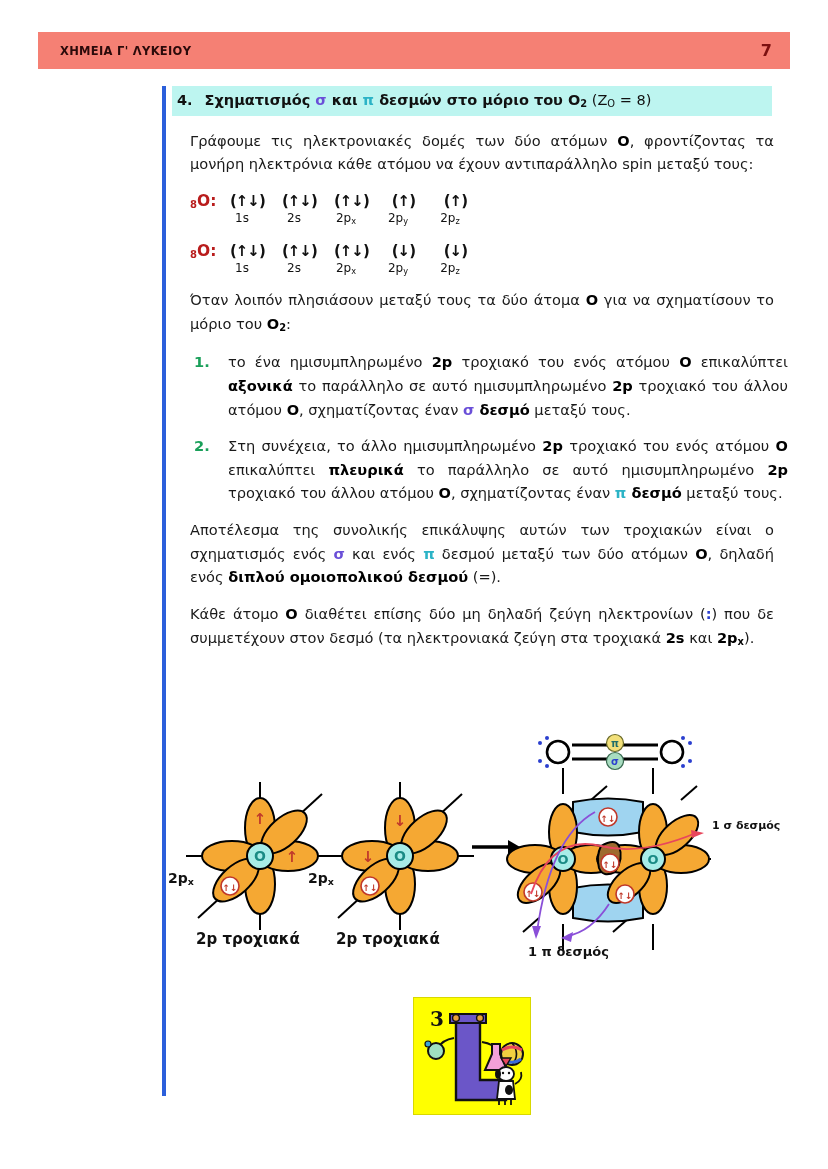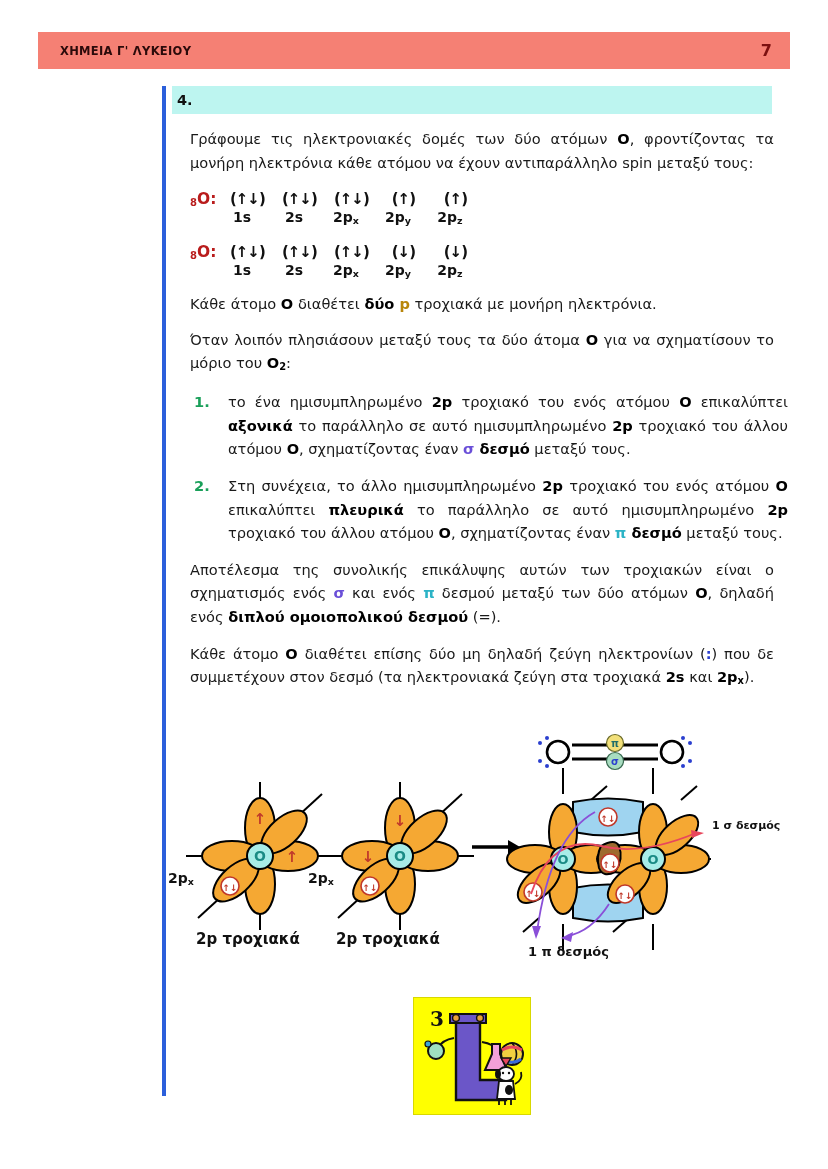--- a/index.html
+++ b/index.html
@@ -62,21 +62,21 @@
 
   
   .econf{margin:16px 0 0 18px;font-size:14.5px;color:#111;}
   .econf .line1{display:flex;align-items:baseline;}
   .econf .atom{color:#b91c1c;font-weight:bold;font-size:15.5px;margin-right:5px;}
   .econf .atom .z{font-size:10px;vertical-align:-.2em;}
   .orb-group{display:flex;}
   .orb-cell{width:52px;text-align:center;}
   .arrows{font-size:15px;font-weight:bold;letter-spacing:-1px;color:#111;}
   .labels{display:flex;margin-top:1px;margin-left:26px;}
-  .labels .orb-cell{font-weight:bold;font-size:14px;}
+  .labels .orb-cell{font-weight:normal;font-size:12px;}
 
   
   ol.steps{margin:14px 0 0 22px;padding:0;list-style:none;width:594px;}
   ol.steps li{
     position:relative;padding-left:34px;margin-bottom:13px;
     font-size:14.6px;line-height:1.62;color:#1a1a1a;text-align:justify;
   }
   ol.steps li .num{
     position:absolute;left:0;top:0;color:#1aa05a;font-weight:bold;
   }
@@ -103,20 +103,21 @@
   <div class="header-title">ΧΗΜΕΙΑ Γ' ΛΥΚΕΙΟΥ</div>
   <div class="header-page">7</div>
 </div>
 
 <div class="left-rule"></div>
 
 <div class="content">
 
   <div class="sec-title">
     <span class="sec-num">4.</span>
+    <span><span>Σχηματισμός </span><span class="sigma">σ</span><span> και </span><span class="pi">π</span><span> δεσμών στο μόριο του O</span><sub>2</sub><span class="zo"> (Z</span><sub class="zo">O</sub><span class="zo"> = 8)</span></span>
   </div>
 
   <p class="body"><span>Γράφουμε τις ηλεκτρονιακές δομές των δύο ατόμων </span><b>O</b><span>, φροντίζοντας τα μονήρη ηλεκτρόνια κάθε ατόμου να έχουν αντιπαράλληλο spin μεταξύ τους:</span></p>
 
   <div class="econf">
     <div class="line1">
       <span class="atom"><span class="z">8</span><span>O</span><span>:</span></span>
       <span class="orb-group">
         <span class="orb-cell arrows">(↑↓)</span>
         <span class="orb-cell arrows">(↑↓)</span>
@@ -147,21 +148,20 @@
     </div>
     <div class="labels">
       <span class="orb-cell">1s</span>
       <span class="orb-cell">2s</span>
       <span class="orb-cell"><span>2p</span><sub>x</sub></span>
       <span class="orb-cell"><span>2p</span><sub>y</sub></span>
       <span class="orb-cell"><span>2p</span><sub>z</sub></span>
     </div>
   </div>
 
-  <p class="body"><span>Κάθε άτομο </span><b>O</b><span> διαθέτει </span><b>δύο</b><span class="porb"> p</span><span> τροχιακά με μονήρη ηλεκτρόνια.</span></p>
   <p class="body tight"><span>Όταν λοιπόν πλησιάσουν μεταξύ τους τα δύο άτομα </span><b>O</b><span> για να σχηματίσουν το μόριο του </span><b><span>O</span><sub>2</sub></b><span>:</span></p>
 
   <ol class="steps">
     <li>
       <span class="num">1.</span><span>το ένα ημισυμπληρωμένο </span><b>2p</b><span> τροχιακό του ενός ατόμου </span><b>O</b><span> επικαλύπτει </span><b>αξονικά</b><span> το παράλληλο σε αυτό ημισυμπληρωμένο </span><b>2p</b><span> τροχιακό του άλλου ατόμου </span><b>O</b><span>, σχηματίζοντας έναν </span><span class="sigma">σ</span><b> δεσμό</b><span> μεταξύ τους.</span>
     </li>
     <li>
       <span class="num">2.</span><span>Στη συνέχεια, το άλλο ημισυμπληρωμένο </span><b>2p</b><span> τροχιακό του ενός ατόμου </span><b>O</b><span> επικαλύπτει </span><b>πλευρικά</b><span> το παράλληλο σε αυτό ημισυμπληρωμένο </span><b>2p</b><span> τροχιακό του άλλου ατόμου </span><b>O</b><span>, σχηματίζοντας έναν </span><span class="pi">π</span><b> δεσμό</b><span> μεταξύ τους.</span>
     </li>
   </ol>

